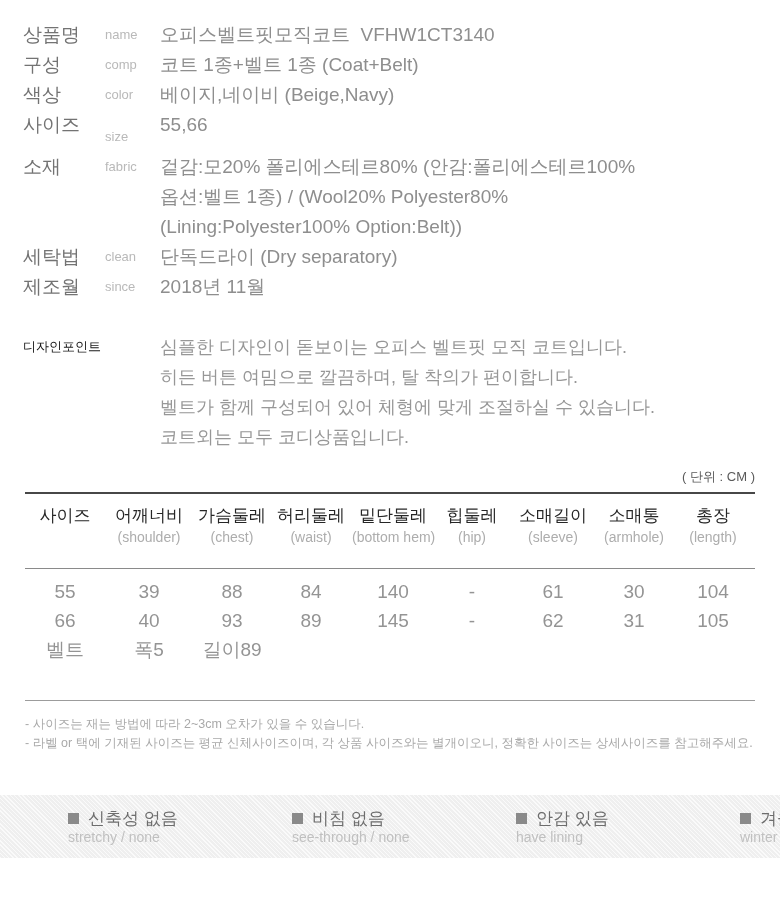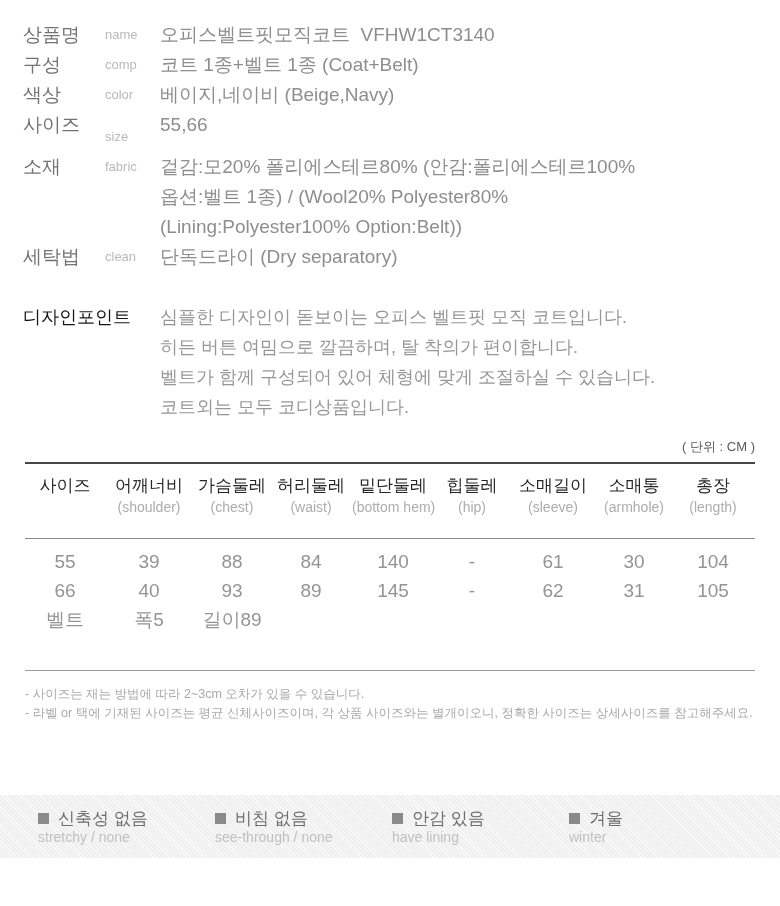--- a/index.html
+++ b/index.html
@@ -29,21 +29,21 @@
     width: 74px; flex: none; color: #737373; font-weight: 500;
     text-align: justify; text-align-last: justify;
   }
   .label-en { width: 55px; flex: none; margin-left: 8px; color: #b9b9b9; font-size: 13px; }
   .label-en.spread { width: 44px; margin-right: 11px; text-align: justify; text-align-last: justify; margin-top: 12px; }
   .row-value { color: #8e8e8e; white-space: pre; }
   .row-value-multi { color: #8e8e8e; }
 
   
   .design { display: flex; margin: 30px 0 0 23px; line-height: 30px; }
-  .design-label { width: 137px; flex: none; color: #151515; font-size: 18px; font-weight: 500; }
+  .design-label { width: 137px; flex: none; color: #151515; font-size: 13px; font-weight: 500; }
   .design-lines { color: #979797; font-size: 18px; }
 
   
   .unit { width: 755px; text-align: right; margin-top: 16px; color: #5a5a5a; font-size: 13px; }
   table.size-table {
     width: 730px; margin: 6px auto 0; border-collapse: collapse; table-layout: fixed;
     border-top: 2px solid #474747;
   }
   .c0{width:80px}.c1{width:88px}.c2{width:78px}.c3{width:80px}.c4{width:84px}
   .c5{width:74px}.c6{width:88px}.c7{width:74px}.c8{width:84px}
@@ -55,21 +55,21 @@
   tbody tr:first-child td { padding-top: 9px; }
 
   .bottom-line { width: 730px; margin: 36px auto 0; border-top: 1px solid #9c9c9c; }
   .notes { margin: 14px 0 0 25px; color: #a9a9a9; font-size: 12.5px; line-height: 19px; white-space: nowrap; }
 
   
   .attr-bar {
     position: absolute; left: 0; top: 795px; width: 780px; height: 63px;
     background-color: #efefef;
     background-image: repeating-linear-gradient(45deg, #fafafa 0, #fafafa 1px, transparent 1px, transparent 3px);
-    display: flex; align-items: center; padding-left: 38px;
+    display: flex; align-items: center; padding-left: 68px; gap: 47px;
   }
   .attr-item { width: 177px; flex: none; }
   .attr-main { display: flex; align-items: center; color: #6d6d6d; font-size: 17px; line-height: 20px; }
   .bullet { width: 11px; height: 11px; background: #8a8a8a; margin-right: 9px; flex: none; }
   .attr-en { color: #c0c0c0; font-size: 14px; line-height: 16px; }
 </style>
 </head>
 <body>
 
 <div class="page">
@@ -102,20 +102,25 @@
       <div class="row-value-multi">
         <div>겉감:모20% 폴리에스테르80% (안감:폴리에스테르100%</div>
         <div>옵션:벨트 1종) / (Wool20% Polyester80%</div>
         <div>(Lining:Polyester100% Option:Belt))</div>
       </div>
     </div>
     <div class="info-row">
       <span class="label-ko">세탁법</span>
       <span class="label-en">clean</span>
       <span class="row-value">단독드라이 (Dry separatory)</span>
+    </div>
+    <div class="info-row">
+      <span class="label-ko">제조월</span>
+      <span class="label-en">since</span>
+      <span class="row-value">2018년 11월</span>
     </div>
   </div>
 
   <div class="design">
     <div class="design-label">디자인포인트</div>
     <div class="design-lines">
       <div>심플한 디자인이 돋보이는 오피스 벨트핏 모직 코트입니다.</div>
       <div>히든 버튼 여밈으로 깔끔하며, 탈 착의가 편이합니다.</div>
       <div>벨트가 함께 구성되어 있어 체형에 맞게 조절하실 수 있습니다.</div>
       <div>코트외는 모두 코디상품입니다.</div>

